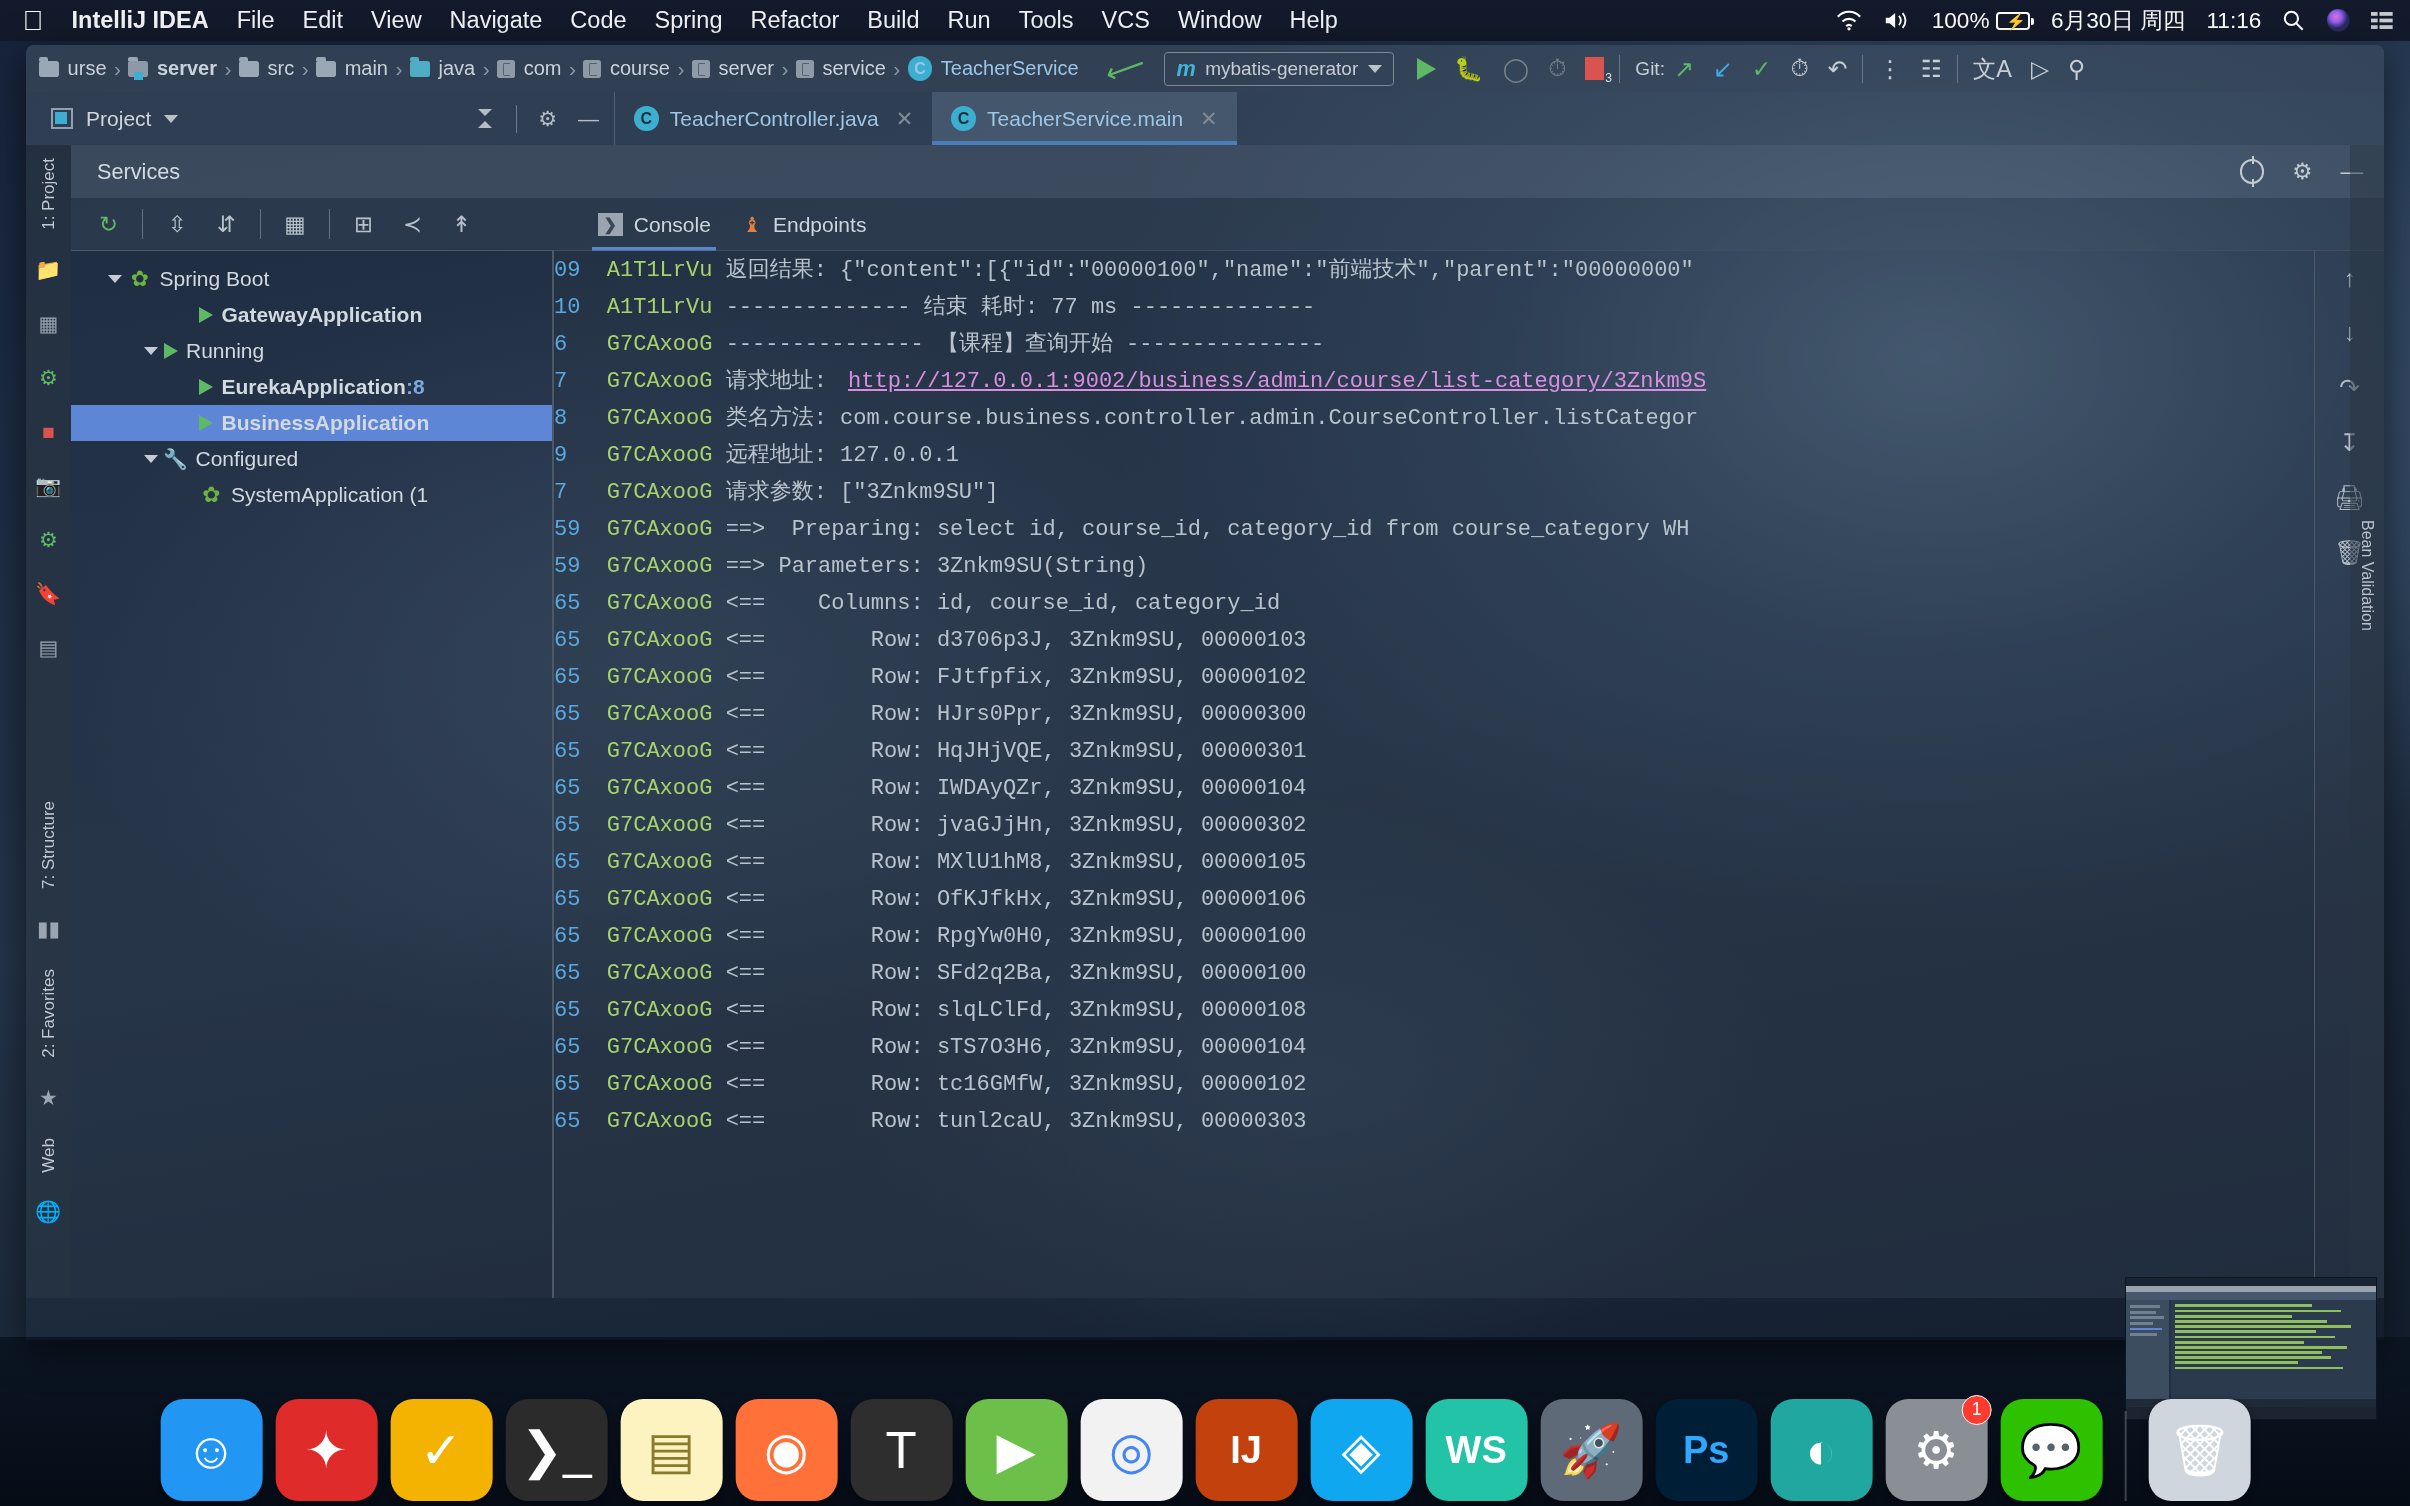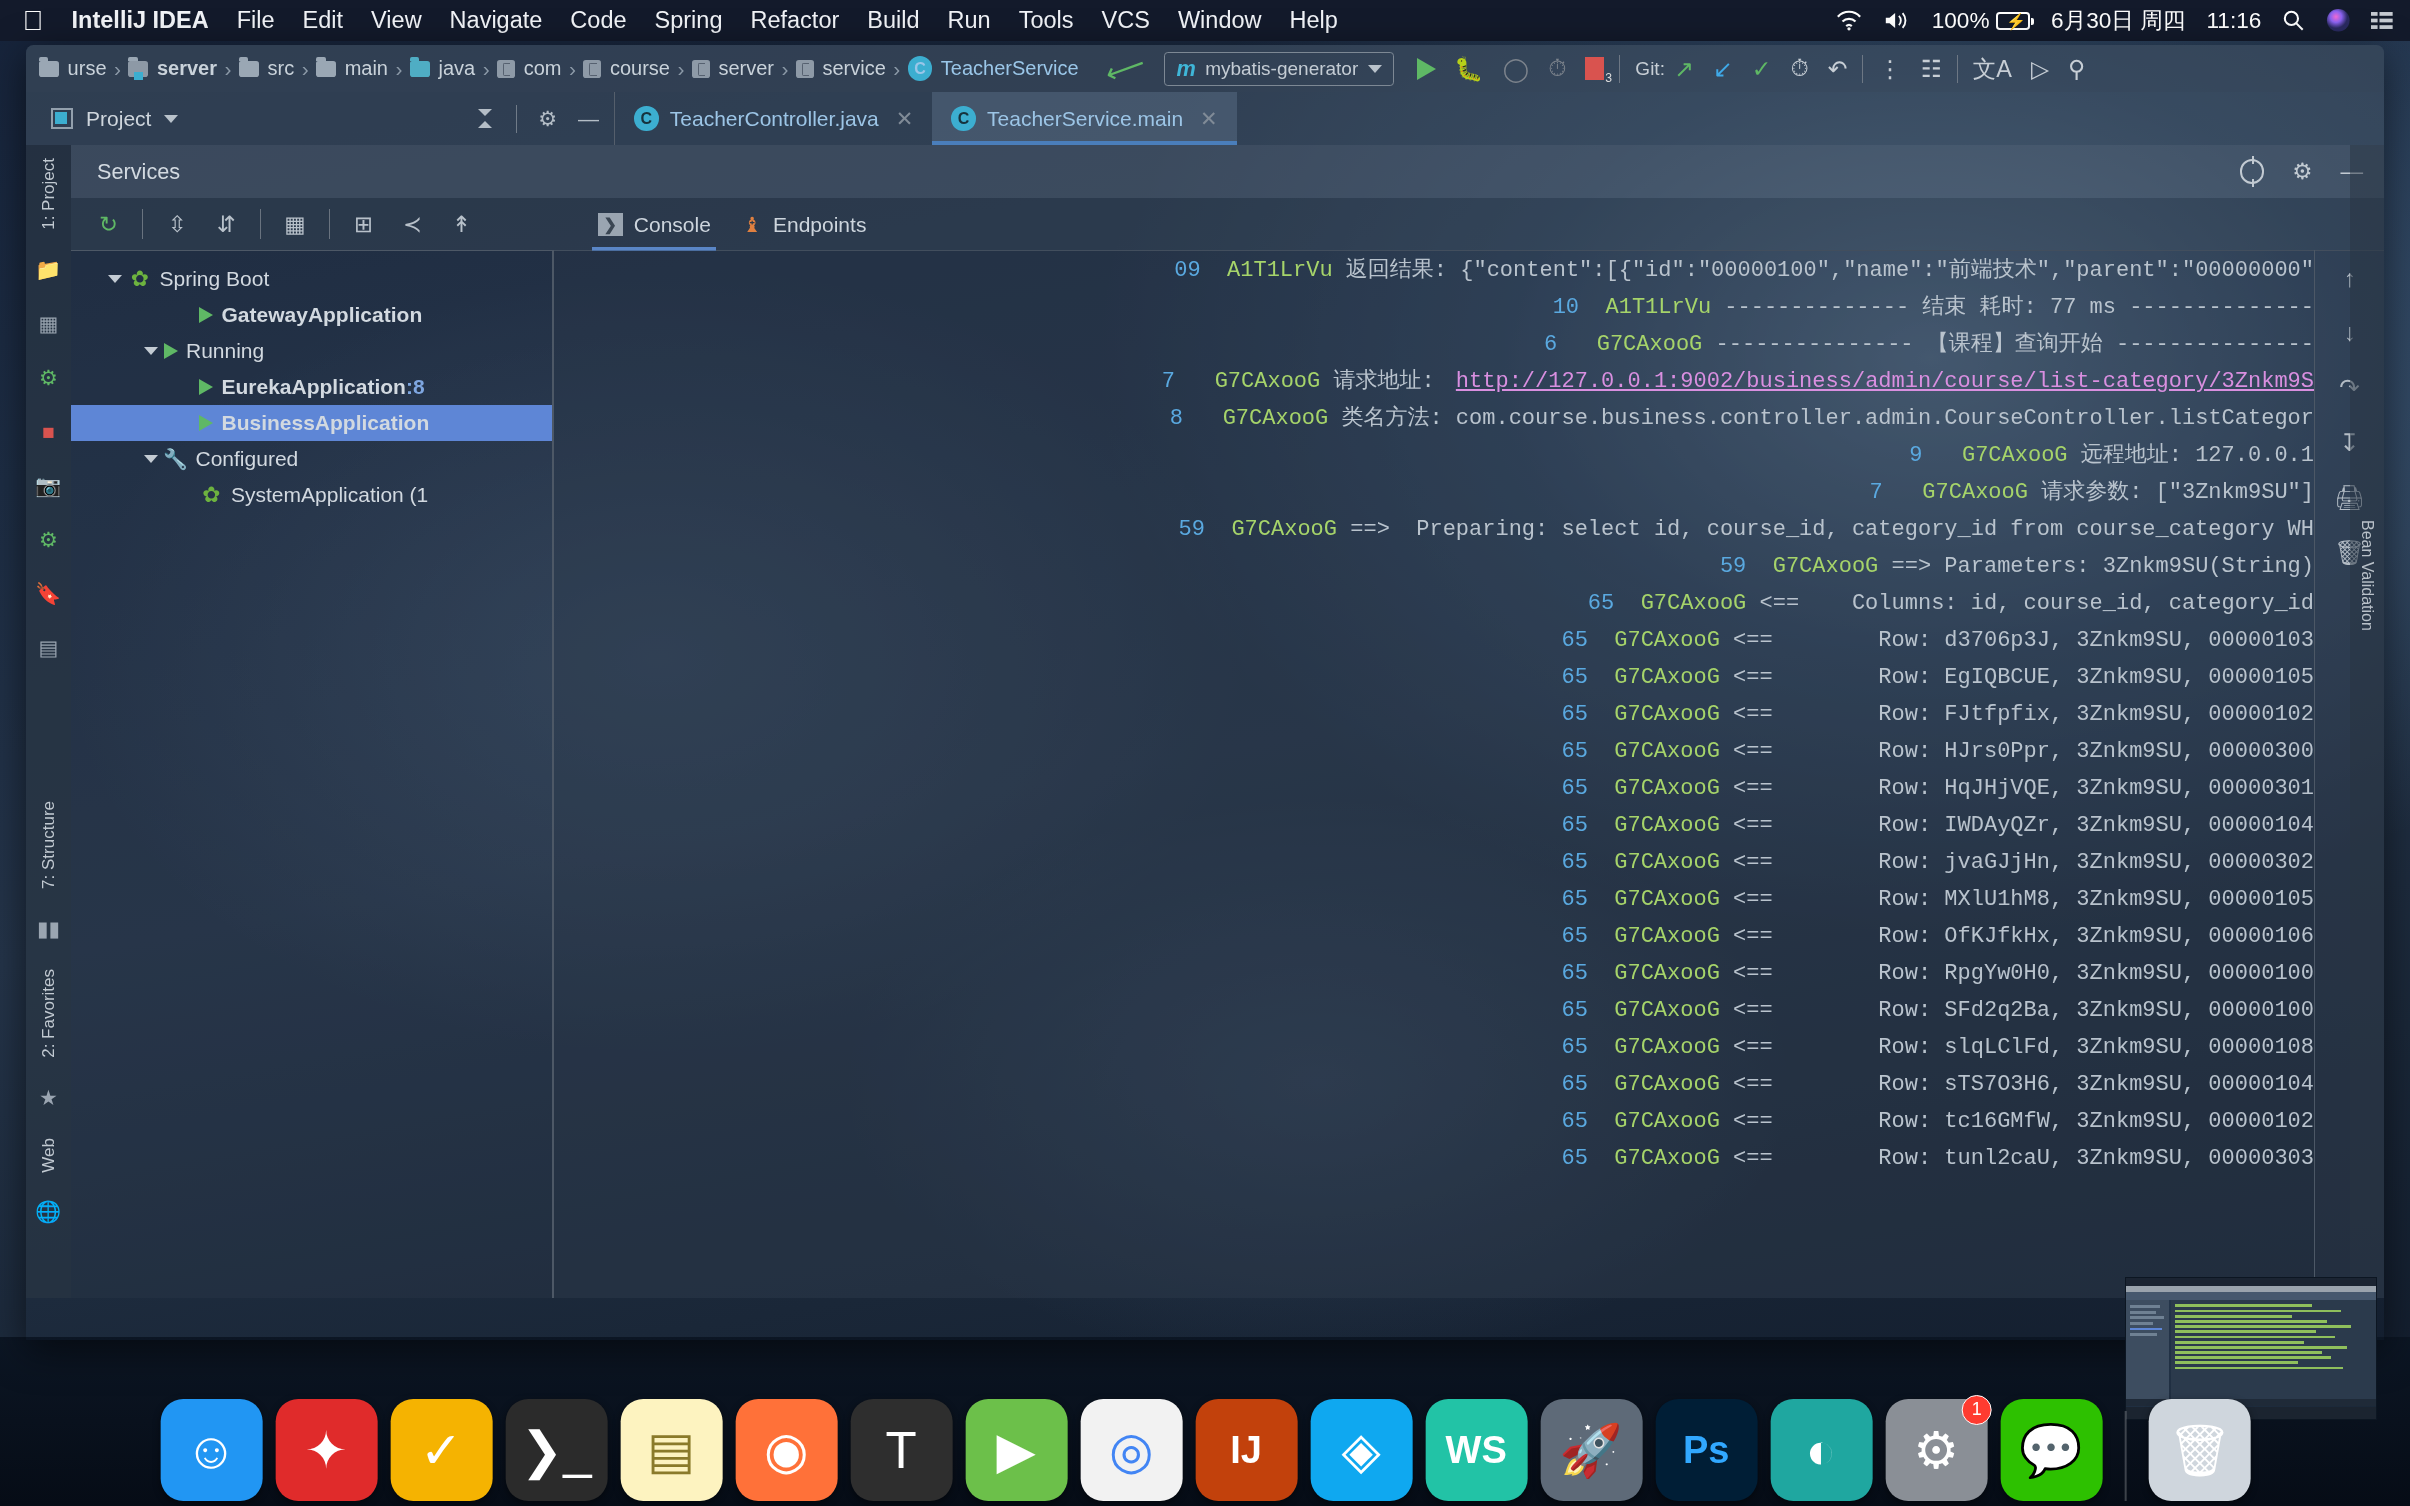--- a/index.html
+++ b/index.html
@@ -202,21 +202,21 @@
   .port { color: #7ea6e0; }
 
   
   .console {
     position: absolute; left: 482px; top: 105px; right: 70px; bottom: 0;
     background: rgba(44,57,72,0.30);
     overflow: hidden; font-family: "Liberation Mono", "DejaVu Sans Mono", monospace;
     font-size: 22px; line-height: 37px; padding-top: 1.9px;
     border-left: 0.9px solid #4d5866;
   }
-  .cline { white-space: pre; height: 37px; text-align: right; }
+  .cline { white-space: pre; height: 37px; }
   .c-num { color: #5aa9e0; }
   .c-thread { color: #a6d46a; }
   .c-txt { color: #b9c3cd; }
   .c-link { color: #d98fe0; text-decoration: underline; margin-left: 8px; }
 
   
   .cgutter {
     position: absolute; right: 0; top: 105px; width: 70px; bottom: 0;
     display: flex; flex-direction: column; align-items: center; padding-top: 15px; gap: 26px;
     border-left: 0.9px solid #4d5866; background: rgba(48,61,76,0.35);
@@ -554,21 +554,20 @@
               <div class="cline"><span class="c-num">10  </span><span class="c-thread">A1T1LrVu </span><span class="c-txt">-------------- 结束 耗时: 77 ms --------------</span></div>
               <div class="cline"><span class="c-num">6   </span><span class="c-thread">G7CAxooG </span><span class="c-txt">--------------- 【课程】查询开始 ---------------</span></div>
               <div class="cline"><span class="c-num">7   </span><span class="c-thread">G7CAxooG </span><span class="c-txt">请求地址: </span><span class="c-link">http://127.0.0.1:9002/business/admin/course/list-category/3Znkm9S</span></div>
               <div class="cline"><span class="c-num">8   </span><span class="c-thread">G7CAxooG </span><span class="c-txt">类名方法: com.course.business.controller.admin.CourseController.listCategor</span></div>
               <div class="cline"><span class="c-num">9   </span><span class="c-thread">G7CAxooG </span><span class="c-txt">远程地址: 127.0.0.1</span></div>
               <div class="cline"><span class="c-num">7   </span><span class="c-thread">G7CAxooG </span><span class="c-txt">请求参数: ["3Znkm9SU"]</span></div>
               <div class="cline"><span class="c-num">59  </span><span class="c-thread">G7CAxooG </span><span class="c-txt">==&gt;  Preparing: select id, course_id, category_id from course_category WH</span></div>
               <div class="cline"><span class="c-num">59  </span><span class="c-thread">G7CAxooG </span><span class="c-txt">==&gt; Parameters: 3Znkm9SU(String)</span></div>
               <div class="cline"><span class="c-num">65  </span><span class="c-thread">G7CAxooG </span><span class="c-txt">&lt;==    Columns: id, course_id, category_id</span></div>
               <div class="cline"><span class="c-num">65  </span><span class="c-thread">G7CAxooG </span><span class="c-txt">&lt;==        Row: d3706p3J, 3Znkm9SU, 00000103</span></div>
-              <div class="cline"><span class="c-num">65  </span><span class="c-thread">G7CAxooG </span><span class="c-txt">&lt;==        Row: EgIQBCUE, 3Znkm9SU, 00000105</span></div>
               <div class="cline"><span class="c-num">65  </span><span class="c-thread">G7CAxooG </span><span class="c-txt">&lt;==        Row: FJtfpfix, 3Znkm9SU, 00000102</span></div>
               <div class="cline"><span class="c-num">65  </span><span class="c-thread">G7CAxooG </span><span class="c-txt">&lt;==        Row: HJrs0Ppr, 3Znkm9SU, 00000300</span></div>
               <div class="cline"><span class="c-num">65  </span><span class="c-thread">G7CAxooG </span><span class="c-txt">&lt;==        Row: HqJHjVQE, 3Znkm9SU, 00000301</span></div>
               <div class="cline"><span class="c-num">65  </span><span class="c-thread">G7CAxooG </span><span class="c-txt">&lt;==        Row: IWDAyQZr, 3Znkm9SU, 00000104</span></div>
               <div class="cline"><span class="c-num">65  </span><span class="c-thread">G7CAxooG </span><span class="c-txt">&lt;==        Row: jvaGJjHn, 3Znkm9SU, 00000302</span></div>
               <div class="cline"><span class="c-num">65  </span><span class="c-thread">G7CAxooG </span><span class="c-txt">&lt;==        Row: MXlU1hM8, 3Znkm9SU, 00000105</span></div>
               <div class="cline"><span class="c-num">65  </span><span class="c-thread">G7CAxooG </span><span class="c-txt">&lt;==        Row: OfKJfkHx, 3Znkm9SU, 00000106</span></div>
               <div class="cline"><span class="c-num">65  </span><span class="c-thread">G7CAxooG </span><span class="c-txt">&lt;==        Row: RpgYw0H0, 3Znkm9SU, 00000100</span></div>
               <div class="cline"><span class="c-num">65  </span><span class="c-thread">G7CAxooG </span><span class="c-txt">&lt;==        Row: SFd2q2Ba, 3Znkm9SU, 00000100</span></div>
               <div class="cline"><span class="c-num">65  </span><span class="c-thread">G7CAxooG </span><span class="c-txt">&lt;==        Row: slqLClFd, 3Znkm9SU, 00000108</span></div>

